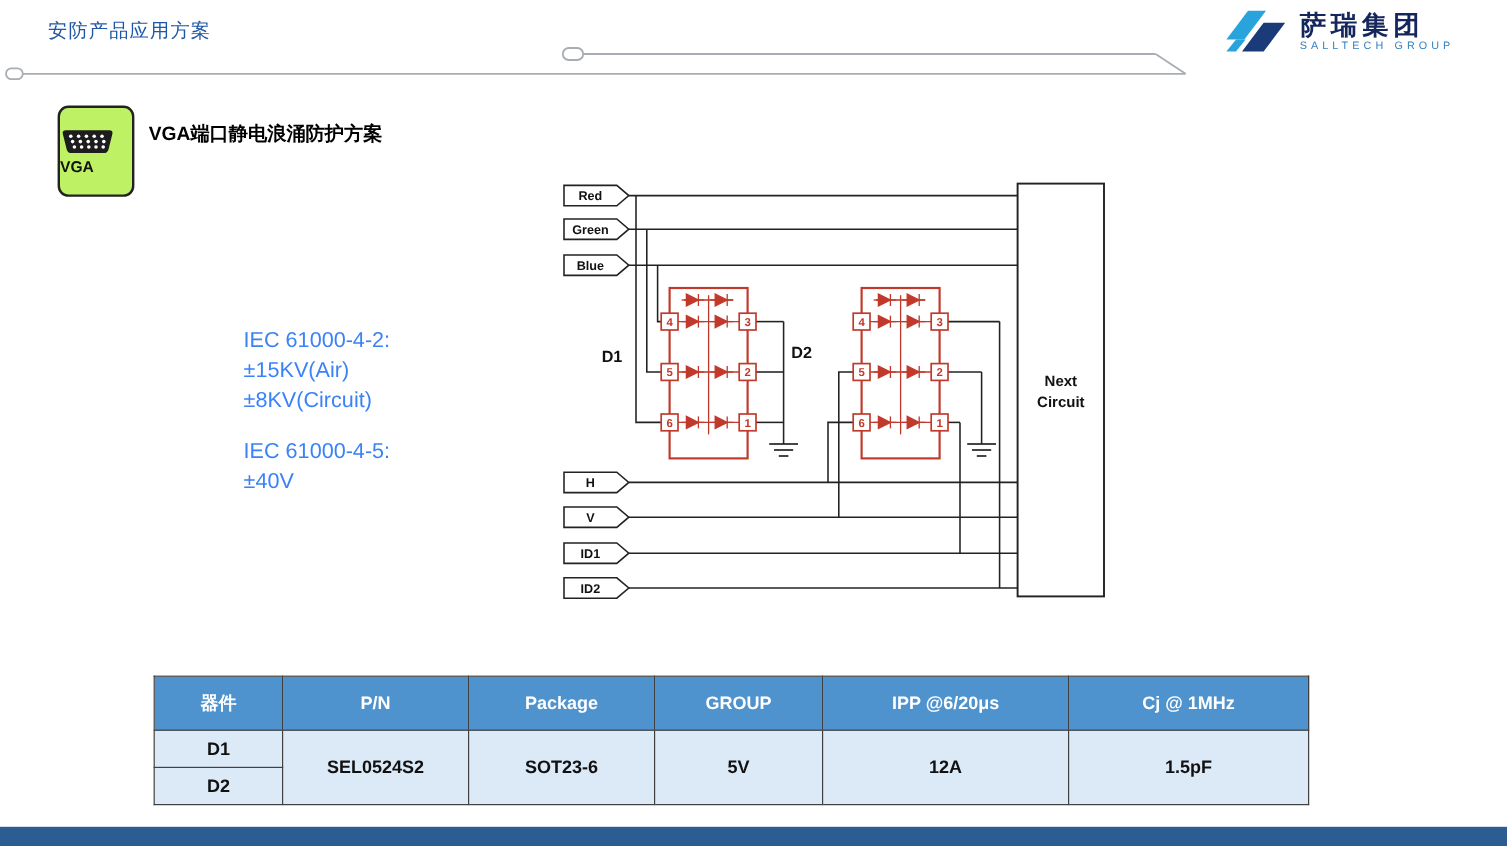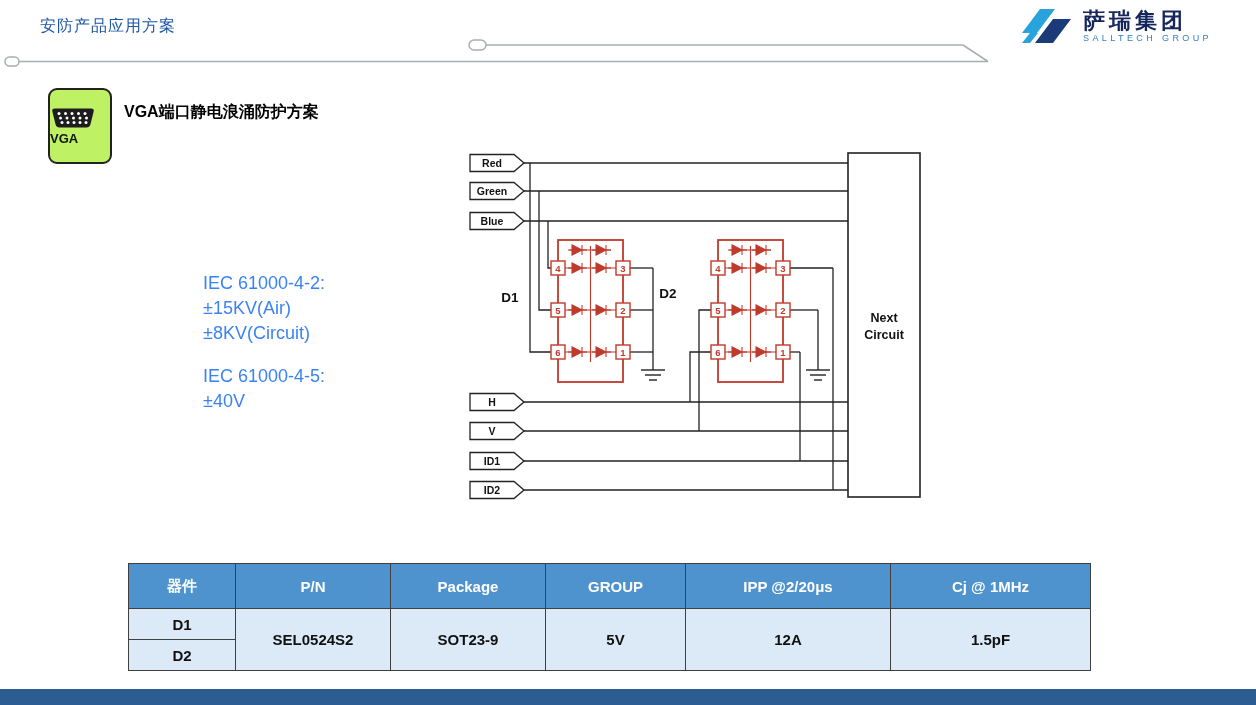--- a/index.html
+++ b/index.html
@@ -270,29 +270,29 @@
       <col style="width:140px">
         <col style="width:205px">
         <col style="width:200px">
     </colgroup>
     <thead>
       <tr>
         <th>器件</th>
         <th>P/N</th>
         <th>Package</th>
         <th>GROUP</th>
-        <th>IPP @2/20μs</th>
+        <th>IPP @6/20μs</th>
         <th>Cj @ 1MHz</th>
       </tr>
     </thead>
     <tbody>
       <tr>
         <td>D1</td>
         <td rowspan="2">SEL0524S2</td>
-        <td rowspan="2">SOT23-9</td>
+        <td rowspan="2">SOT23-6</td>
         <td rowspan="2">5V</td>
         <td rowspan="2">12A</td>
         <td rowspan="2">1.5pF</td>
       </tr>
       <tr>
         <td>D2</td>
       </tr>
     </tbody>
   </table>
 </div>

